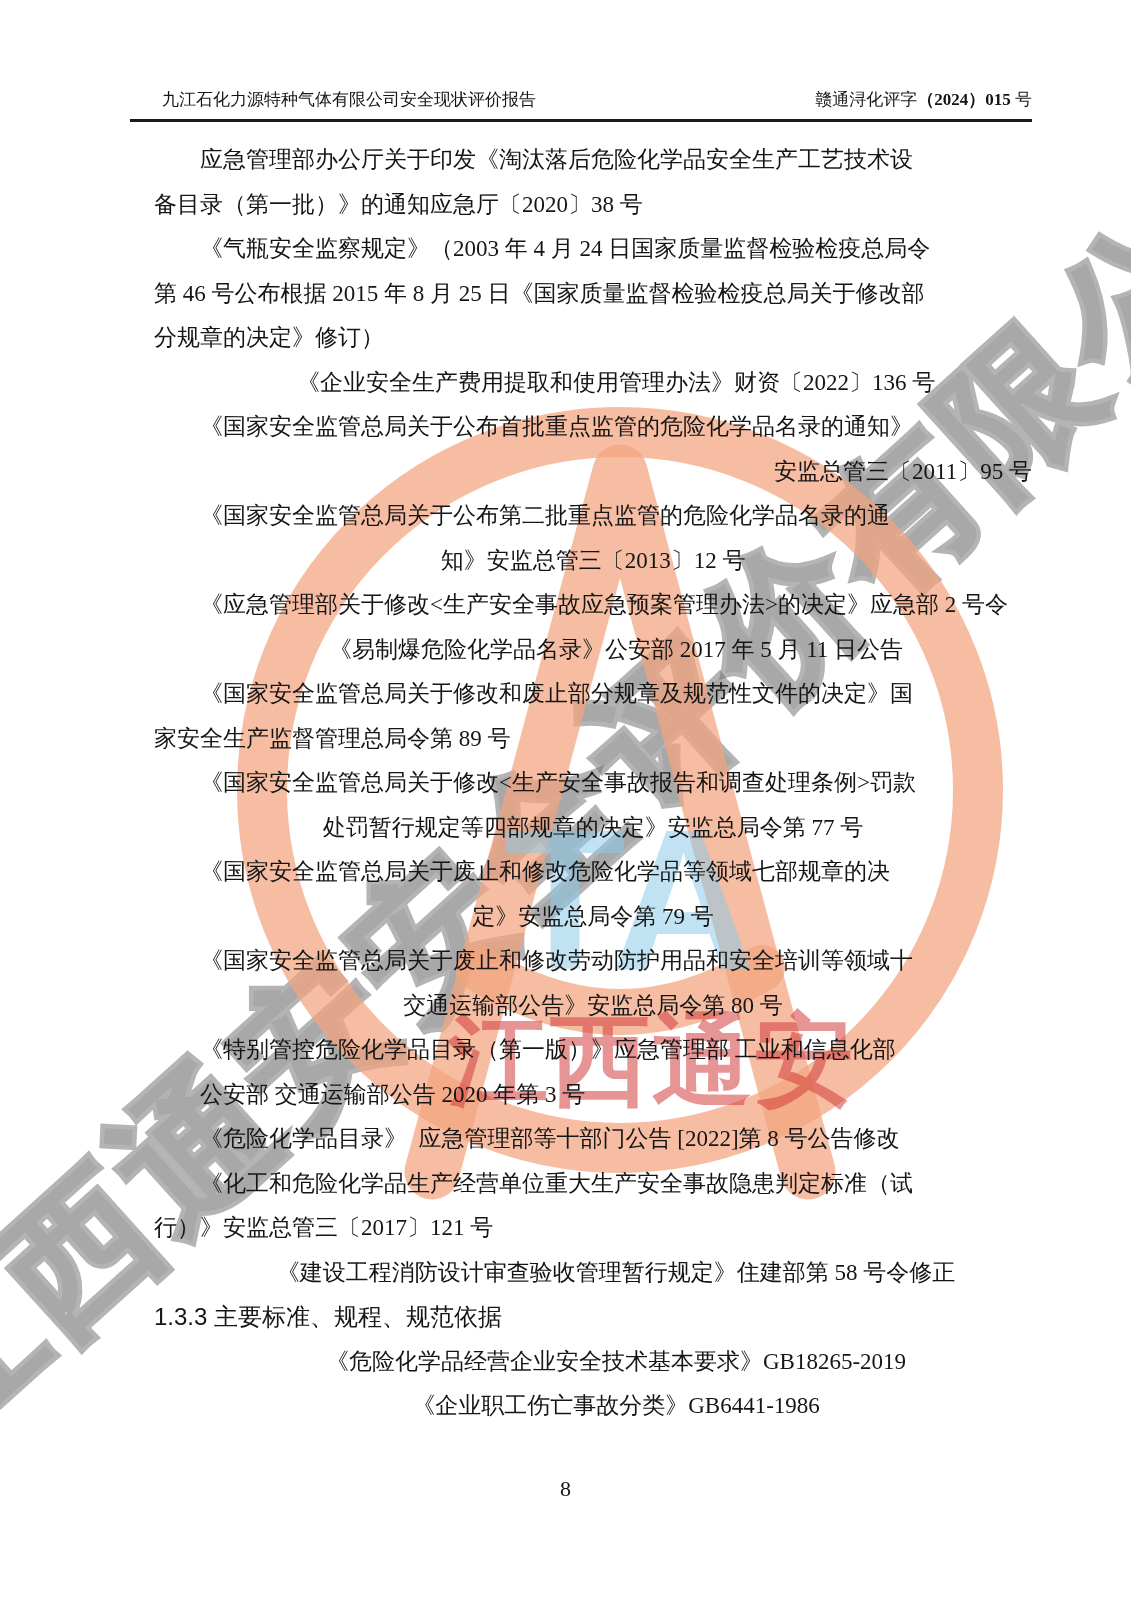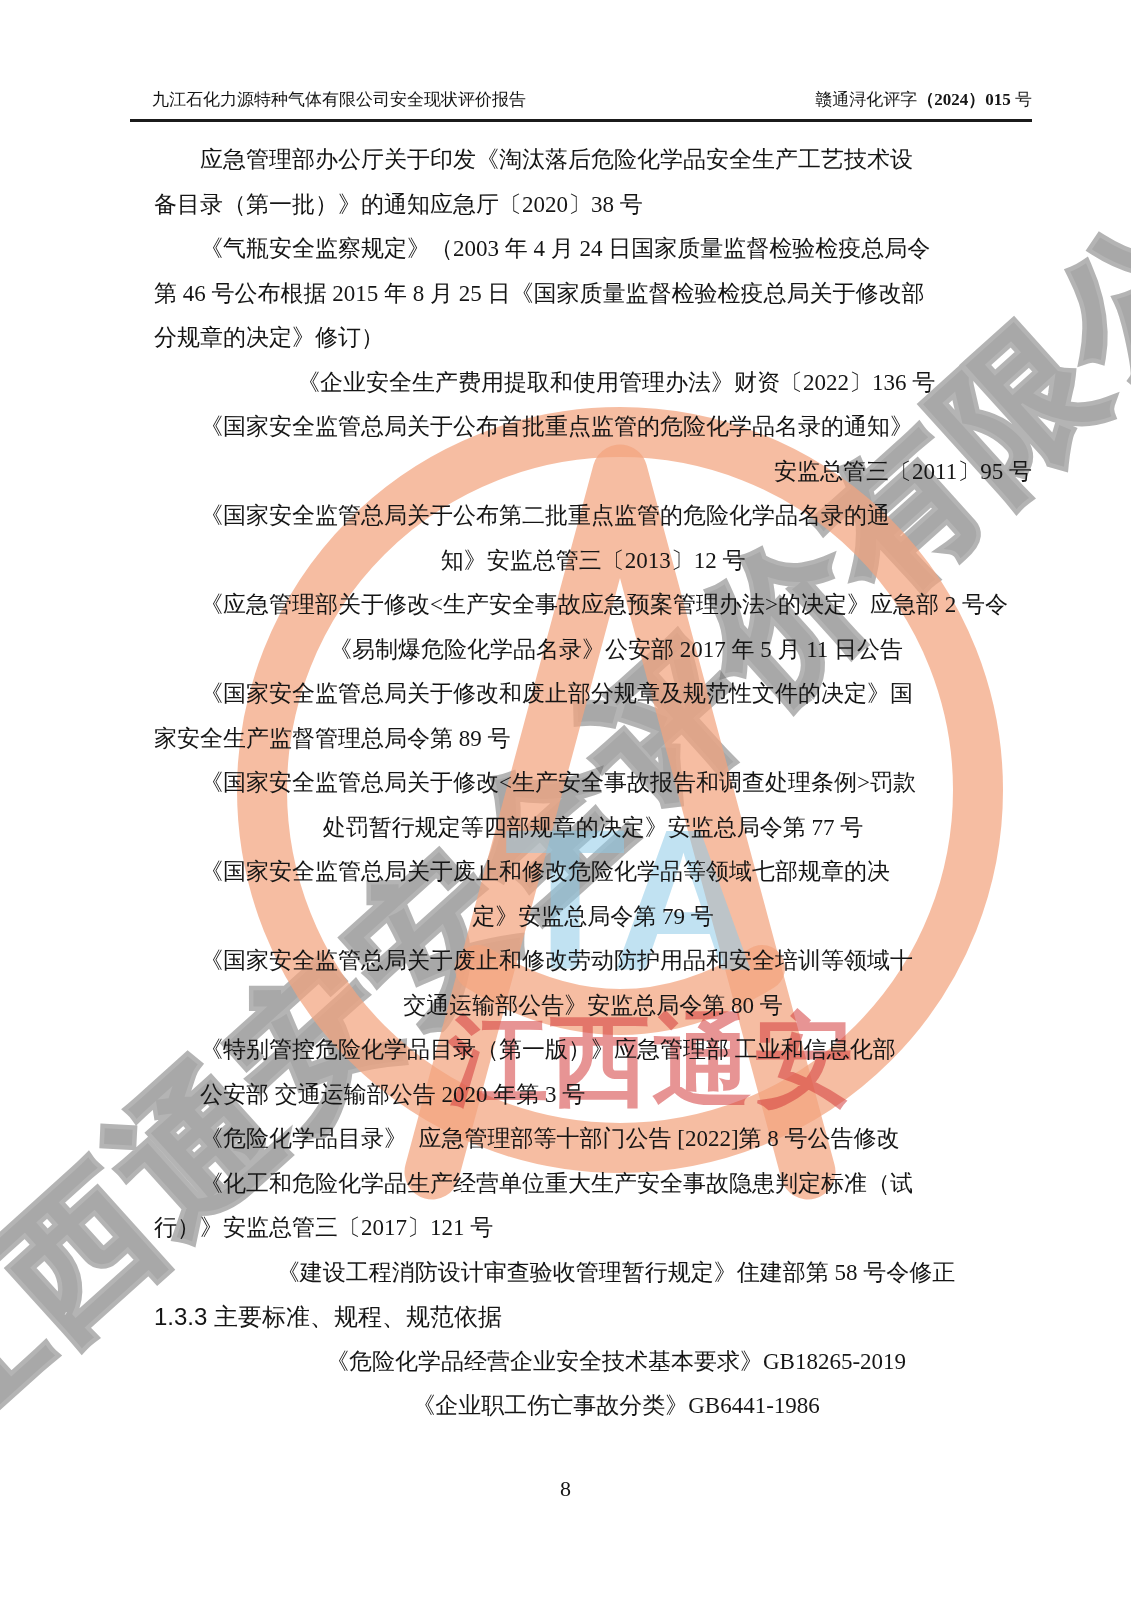--- a/index.html
+++ b/index.html
@@ -10,21 +10,21 @@
     overflow:hidden;
     font-family:"Liberation Serif","DejaVu Serif",serif;
     color:#151515;
   }
   
   .header{
     position:absolute;left:130px;top:88px;width:902px;
     display:flex;justify-content:space-between;align-items:flex-end;
     font-size:17px;line-height:24px;white-space:nowrap;
   }
-  .header .left{margin-left:22px;}
+  .header .left{margin-left:32px;}
   .header .bold{font-weight:bold;}
   .header-rule{
     position:absolute;left:130px;top:119px;width:902px;height:3px;
     background:#1b1b1b;
   }
   
   .wm-layer{position:absolute;inset:0;z-index:0;pointer-events:none;}
   .wm-logo{position:absolute;left:170px;top:340px;}
   .wm-ta{
     position:absolute;left:504px;top:800px;

